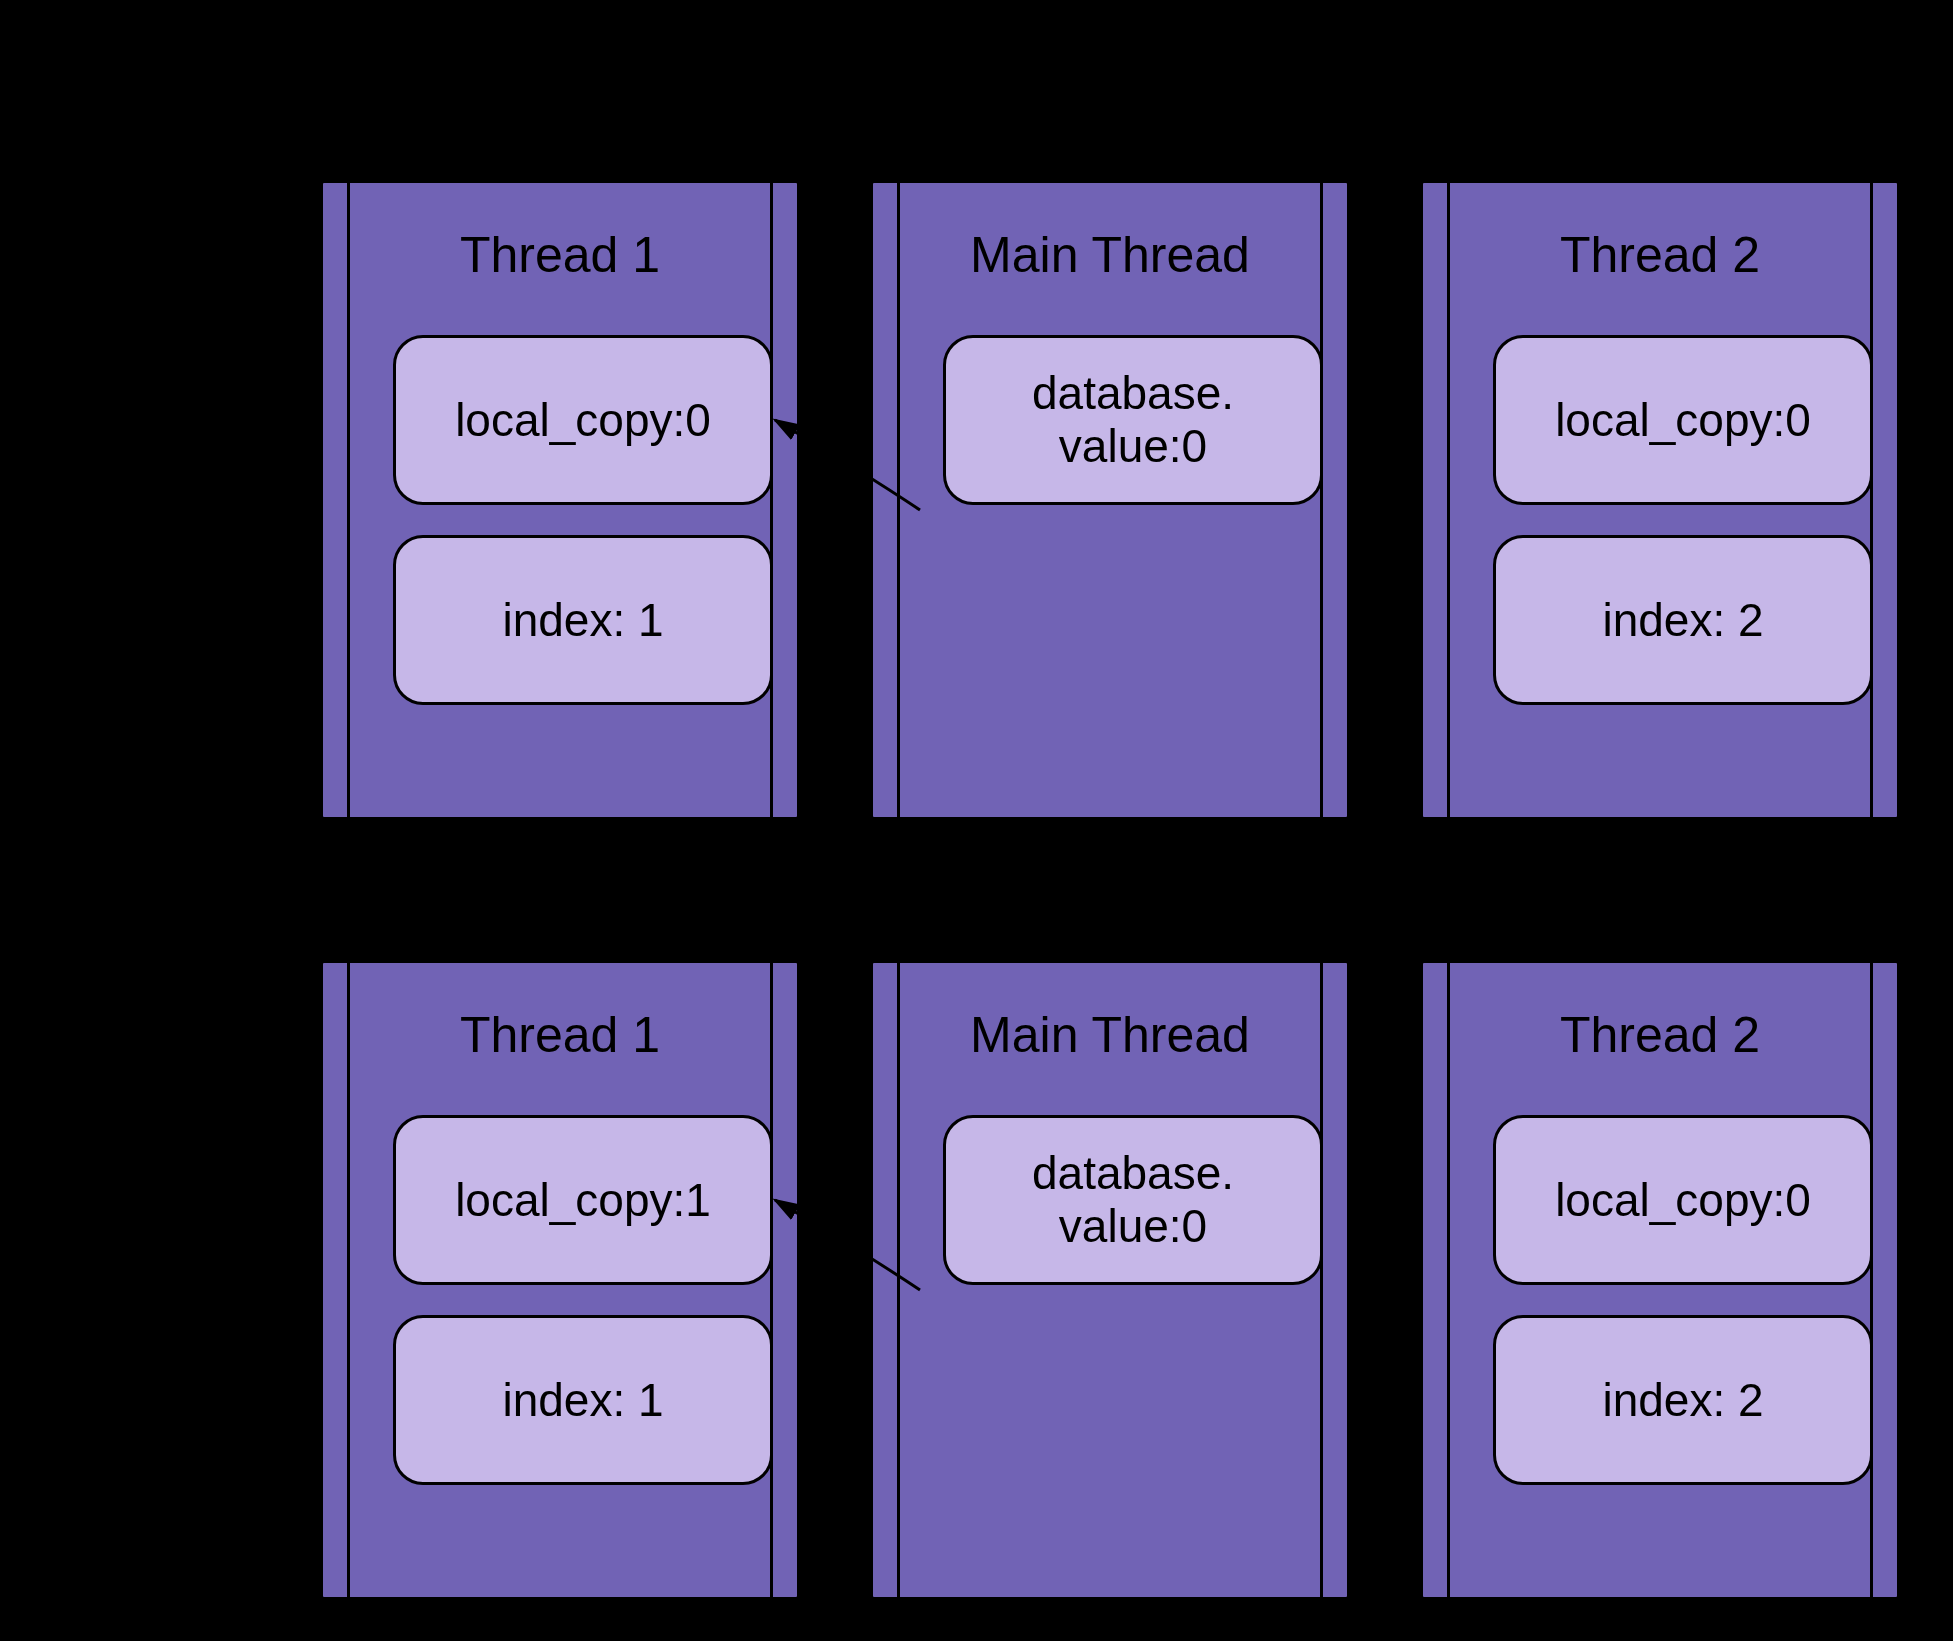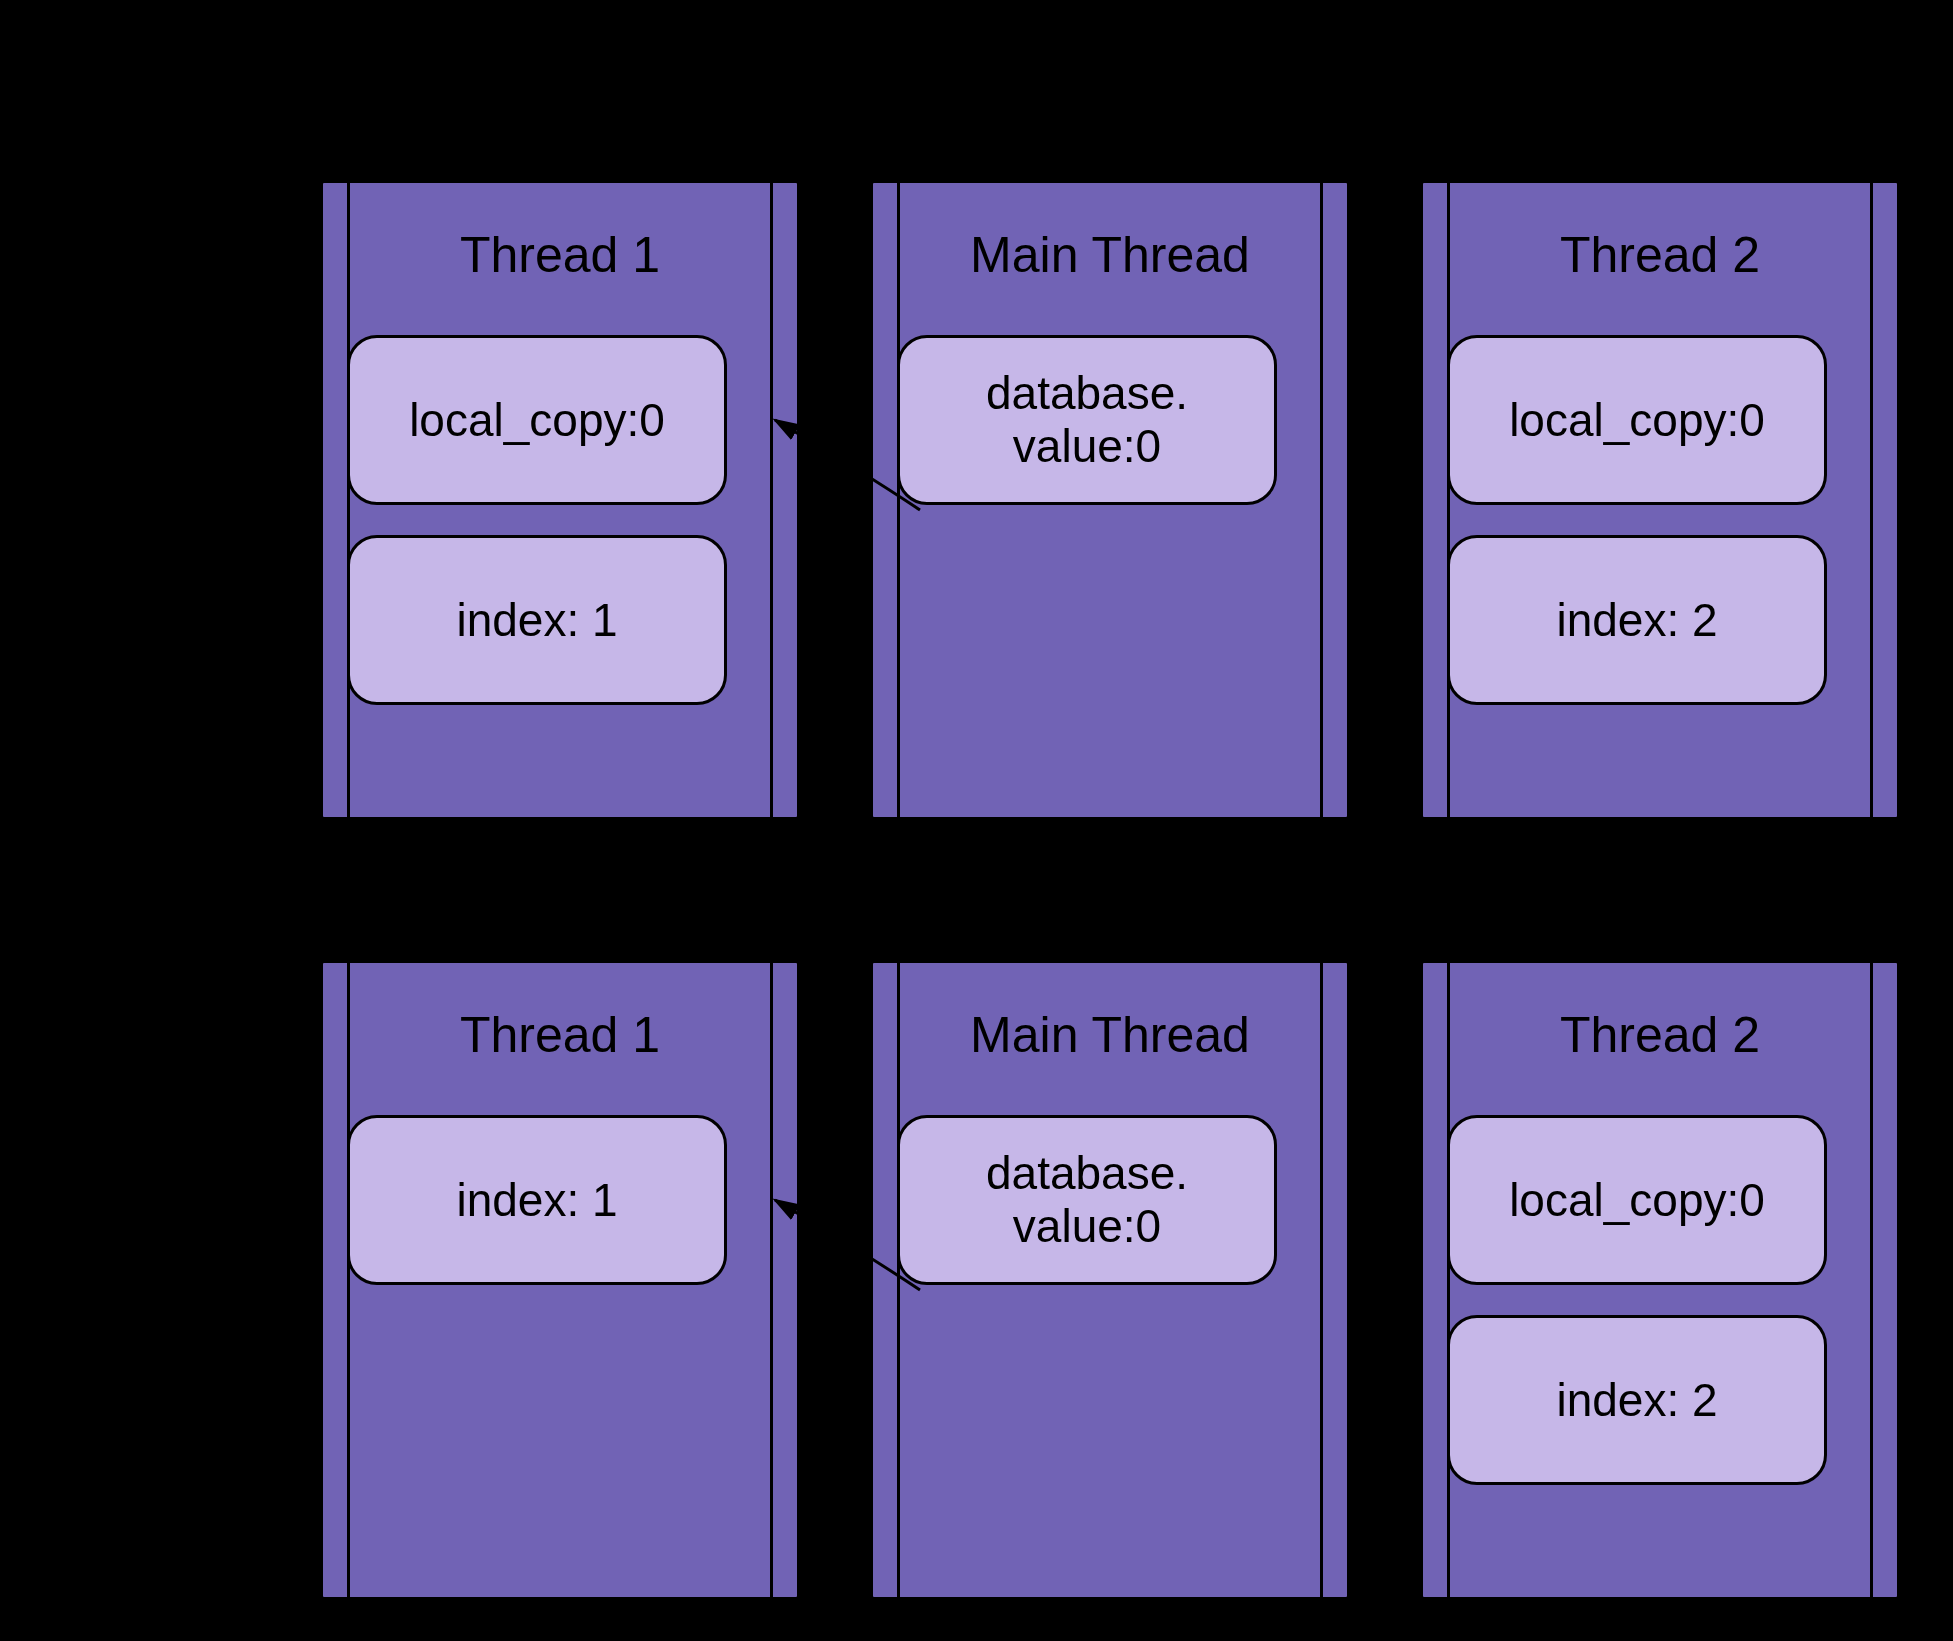--- a/index.html
+++ b/index.html
@@ -20,21 +20,21 @@
     .row2 { top: 960px; }
     .thread-box {
       width: 480px;
       height: 640px;
       background: #7163b5;
       border: 3px solid #000;
       border-radius: 4px;
       padding: 12px 24px 24px 24px;
       display: flex;
       flex-direction: column;
-      align-items: flex-start;
+      align-items: flex-end;
       position: relative;
     }
     .thread-title {
       font-size: 50px;
       color: #000;
       text-align: center;
       line-height: 1.1;
       margin-bottom: 20px;
       min-height: 120px;
       display: flex;
@@ -99,20 +99,21 @@
     <div class="value-box">local_copy:0</div>
     <div class="value-box">index: 2</div>
   </div>
 </div>
 
 <div class="row row2">
   <div class="thread-box">
     <div class="inner-rails rail-left"></div>
     <div class="inner-rails rail-right"></div>
     <div class="thread-title">Thread 1</div>
+    <div class="value-box">local_copy:1</div>
     <div class="value-box">index: 1</div>
   </div>
   <div class="thread-box">
     <div class="inner-rails rail-left"></div>
     <div class="inner-rails rail-right"></div>
     <div class="thread-title">Main Thread</div>
     <div class="value-box">database.<br>value:0</div>
   </div>
   <div class="thread-box">
     <div class="inner-rails rail-left"></div>

